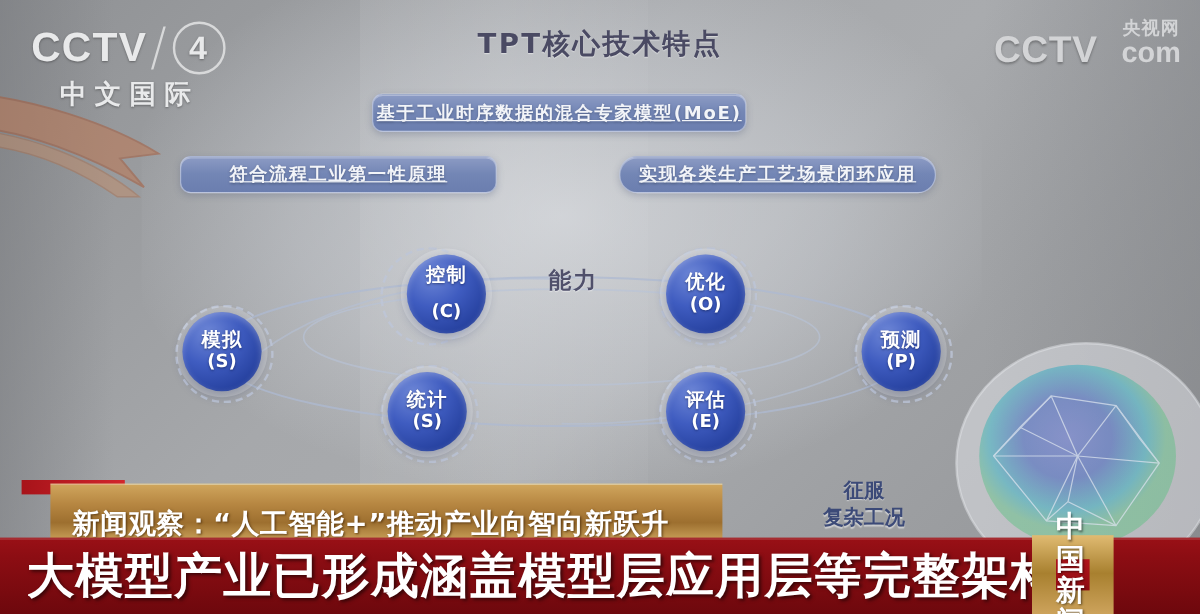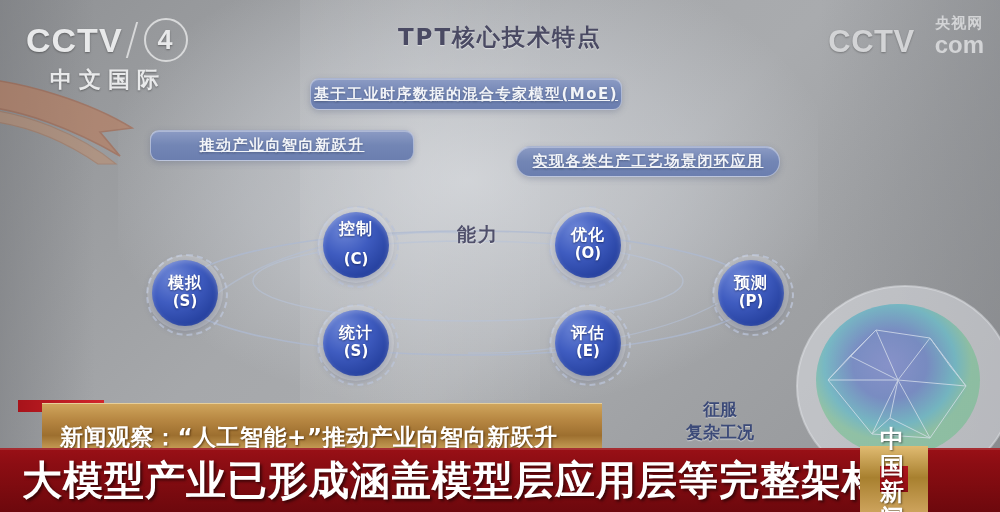--- a/index.html
+++ b/index.html
@@ -45,37 +45,37 @@
 
   
   .pill{position:absolute;display:flex;align-items:center;justify-content:center;
      border-radius:9px;color:#f2f4f8;font:700 15px/1 "DejaVu Sans",sans-serif;letter-spacing:1.5px;
      background:linear-gradient(180deg,#8c9bc4 0%,#7386b5 48%,#6b7eaf 100%);
      border:1px solid rgba(255,255,255,.42);
      box-shadow:0 2px 6px rgba(70,80,110,.28), inset 0 1px 0 rgba(255,255,255,.30);
      text-shadow:0 1px 2px rgba(40,50,80,.45);text-decoration:underline;}
   #pill-moe{left:310px;top:78px;width:310px;height:30px;}
   #pill-first{left:150px;top:130px;width:262px;height:29px;}
-  #pill-loop{left:516px;top:146px;width:262px;height:29px;border-radius:15px;}
+  #pill-loop{left:516px;top:130px;width:262px;height:29px;border-radius:15px;}
 
   
   .diagram{position:absolute;left:118px;top:185px;width:720px;height:210px;}
   .orbit{position:absolute;inset:0;}
   .node{position:absolute;border-radius:50%;display:flex;flex-direction:column;
      align-items:center;justify-content:center;color:#fff;
      background:radial-gradient(circle at 32% 26%,#6d86d6 0%,#3f5cc0 40%,#25409e 78%,#1d3288 100%);
      box-shadow:0 0 0 5px rgba(255,255,255,.20),0 3px 10px rgba(30,45,100,.40),
                 inset 0 2px 5px rgba(255,255,255,.28);
      font-family:"DejaVu Sans",sans-serif;text-shadow:0 1px 2px rgba(10,20,60,.55);}
   .node .cn{font-weight:700;font-size:16px;line-height:1.05;letter-spacing:1px;}
   .node .en{font-weight:700;font-size:15px;line-height:1.15;margin-top:1px;}
   .ring{position:absolute;border-radius:50%;border:2px dashed rgba(190,198,216,.85);}
   #node-s1{left:34px;top:75px;width:66px;height:66px;}
   #ring-s1{left:28px;top:69px;width:78px;height:78px;}
-  #node-c{left:205px;top:27px;width:66px;height:66px;gap:12px;}
+  #node-c{left:221px;top:27px;width:66px;height:66px;gap:12px;}
   #ring-c{left:199px;top:21px;width:78px;height:78px;}
   #node-o{left:437px;top:27px;width:66px;height:66px;}
   #ring-o{left:431px;top:21px;width:78px;height:78px;}
   #node-p{left:600px;top:75px;width:66px;height:66px;}
   #ring-p{left:594px;top:69px;width:78px;height:78px;}
   #node-s2{left:205px;top:125px;width:66px;height:66px;}
   #ring-s2{left:199px;top:119px;width:78px;height:78px;}
   #node-e{left:437px;top:125px;width:66px;height:66px;}
   #ring-e{left:431px;top:119px;width:78px;height:78px;}
   .center-label{position:absolute;left:280px;top:38px;width:160px;text-align:center;
@@ -144,21 +144,21 @@
       <span class="right">
         <span class="cn" style="display:block">央视网</span>
         <span class="com" style="display:block">com</span>
       </span>
     </div>
   </div>
 
   <div class="slide-title">TPT核心技术特点</div>
 
   <div class="pill" id="pill-moe">基于工业时序数据的混合专家模型(MoE)</div>
-  <div class="pill" id="pill-first">推动产业向智向新跃升</div>
+  <div class="pill" id="pill-first">符合流程工业第一性原理</div>
   <div class="pill" id="pill-loop">实现各类生产工艺场景闭环应用</div>
 
   <div class="diagram">
     <svg class="orbit" viewBox="0 0 720 210">
       <ellipse cx="350" cy="108" rx="290" ry="62" fill="none" stroke="#aebad2" stroke-width="1.6" opacity=".75"></ellipse>
       <ellipse cx="350" cy="96" rx="215" ry="40" fill="none" stroke="#b8c3d8" stroke-width="1.4" opacity=".6"></ellipse>
       <path d="M100,108 C170,56 280,44 350,48" fill="none" stroke="#b4c0d6" stroke-width="1.4" opacity=".6"></path>
       <path d="M350,168 C430,170 545,150 600,118" fill="none" stroke="#b4c0d6" stroke-width="1.4" opacity=".6"></path>
     </svg>
 

